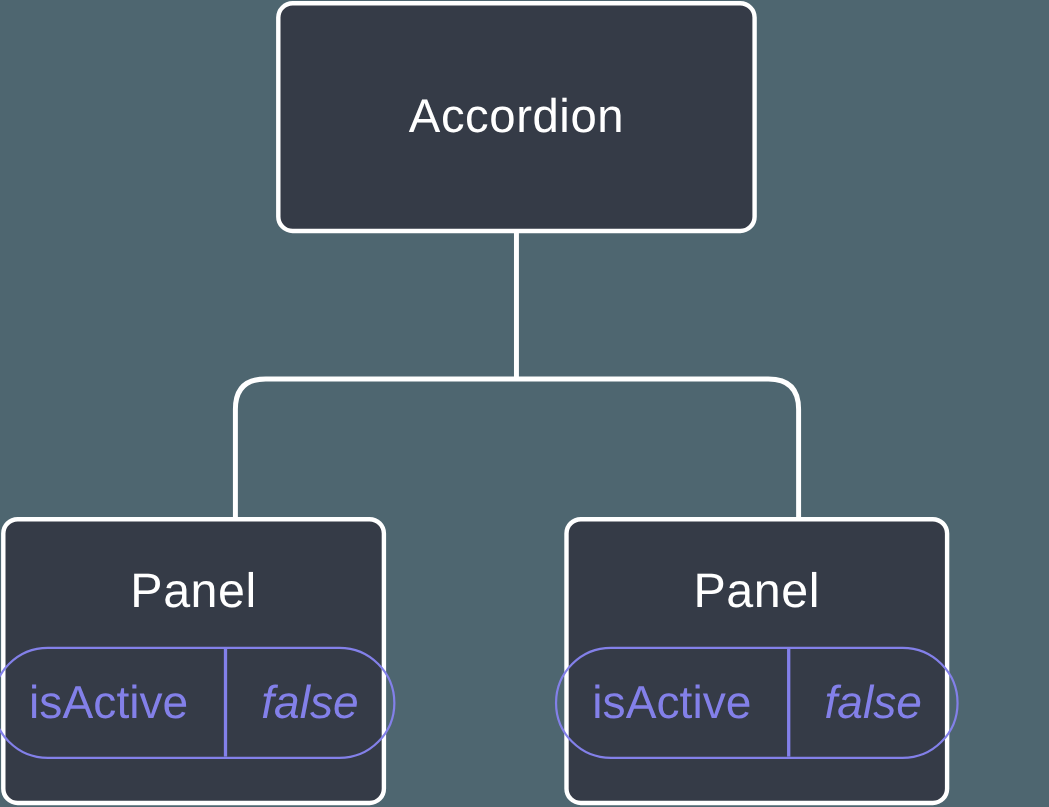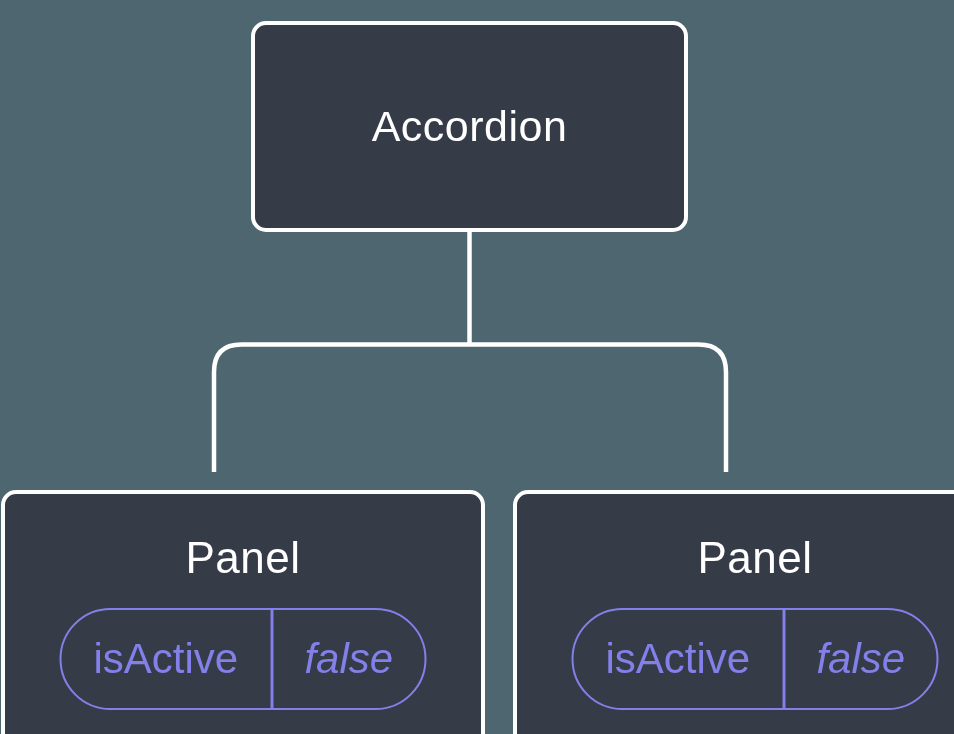--- a/index.html
+++ b/index.html
@@ -18,33 +18,32 @@
     font-family:"Liberation Sans","DejaVu Sans",sans-serif;
   }
   .stage{position:absolute;inset:0;}
   .connectors{position:absolute;left:0;top:0;pointer-events:none;}
   .node{
     position:absolute;
     background:var(--node-fill);
     border:4px solid var(--node-border);
     border-radius:15px;
     box-sizing:border-box;
-    margin-top:20px;
   }
   .node-root{
     left:251px;top:1px;width:437px;height:211px;
     display:flex;align-items:center;justify-content:center;
   }
   .node-root .node-label{
     color:var(--label);
     font-size:43px;
     font-weight:500;
     letter-spacing:0.5px;
   }
-  .node-panel{width:484px;height:262px;top:470px;}
+  .node-panel{width:350px;height:262px;top:470px;}
   .node-panel-1{left:1px;}
   .node-panel-2{left:513px;}
   .panel-label{
     position:absolute;
     top:42px;left:0;right:0;
     text-align:center;
     color:var(--label);
     font-size:44px;
     font-weight:500;
     line-height:44px;

